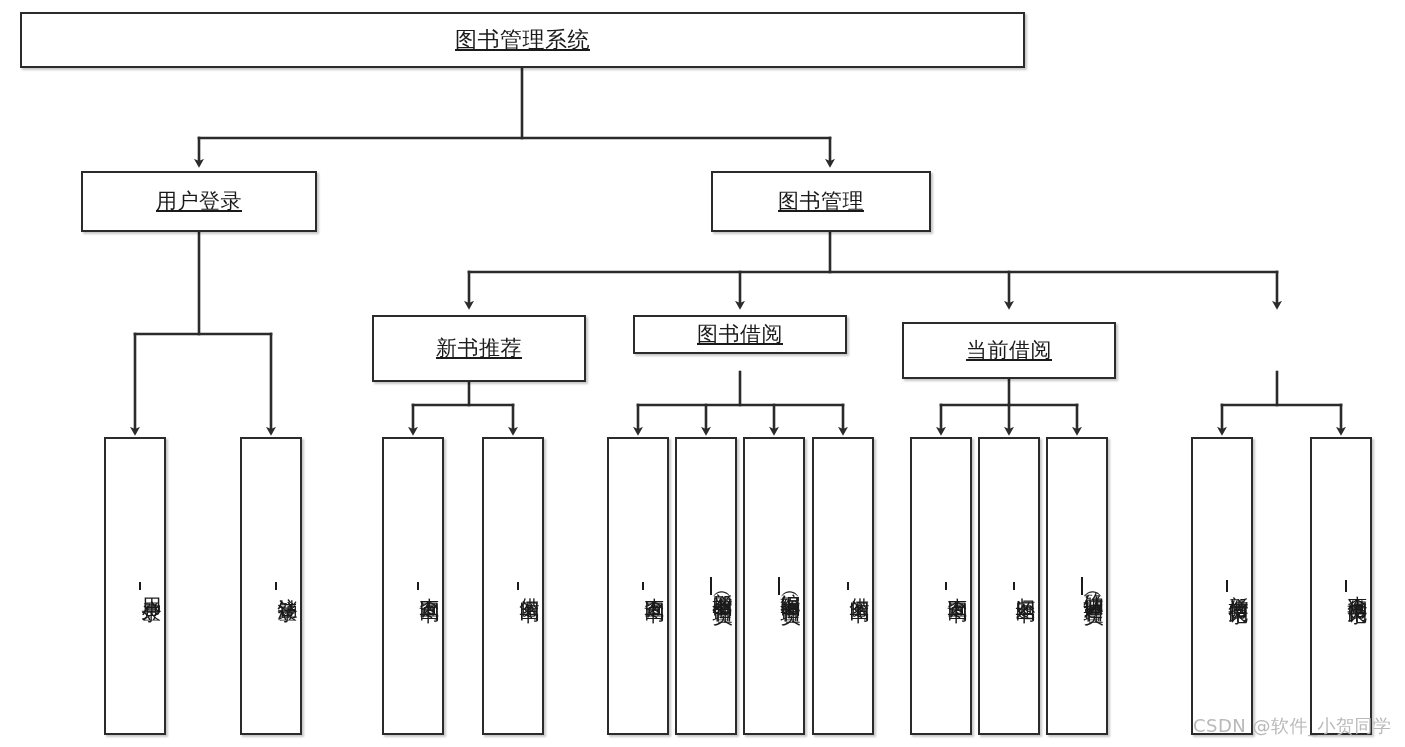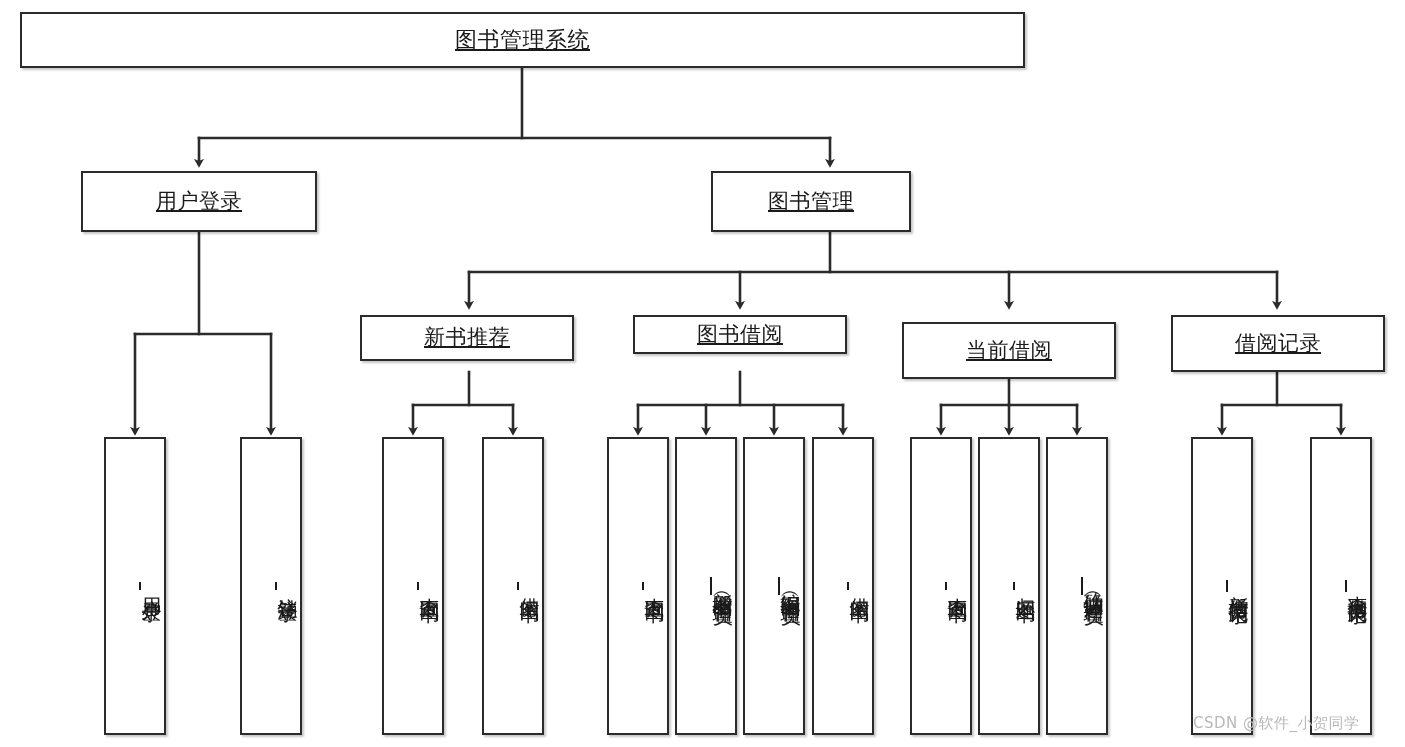--- a/index.html
+++ b/index.html
@@ -56,21 +56,21 @@
     padding-top: 6px;
     padding-bottom: 6px;
     align-items: flex-start;
     justify-content: center;
   }
   .node .label {
     display: block;
   }
   .watermark {
     position: absolute;
-    font-size: 15px;
+    font-size: 18px;
     color: #b9b9b9;
     letter-spacing: 0.5px;
     white-space: nowrap;
     user-select: none;
   }
 </style>
 </head>
 <body>
 
 <div id="canvas">
@@ -125,35 +125,32 @@
     </g>
   </svg>
 
   <div class="node horizontal root" style="left:20px; top:12px; width:1005px; height:56px;">
     <span class="label">图书管理系统</span>
   </div>
 
   <div class="node horizontal" style="left:81px; top:171px; width:236px; height:61px;">
     <span class="label">用户登录</span>
   </div>
-  <div class="node horizontal" style="left:711px; top:171px; width:200px; height:61px;">
+  <div class="node horizontal" style="left:711px; top:171px; width:220px; height:61px;">
     <span class="label">图书管理</span>
   </div>
 
-  <div class="node horizontal" style="left:360px; top:315px; width:214px; height:46px;">
+  <div class="node horizontal" style="left:372px; top:315px; width:214px; height:67px;">
     <span class="label">新书推荐</span>
   </div>
   <div class="node horizontal" style="left:633px; top:315px; width:214px; height:39px;">
     <span class="label">图书借阅</span>
   </div>
   <div class="node horizontal" style="left:902px; top:322px; width:214px; height:57px;">
     <span class="label">当前借阅</span>
-  </div>
-  <div class="node horizontal" style="left:1171px; top:315px; width:214px; height:57px;">
-    <span class="label">借阅记录</span>
   </div>
 
   <div class="node vertical" style="left:104px; top:437px; width:62px; height:298px;">
     <span class="label">用户登录</span>
   </div>
   <div class="node vertical" style="left:240px; top:437px; width:62px; height:298px;">
     <span class="label">注销登录</span>
   </div>
 
   <div class="node vertical" style="left:382px; top:437px; width:62px; height:298px;">

